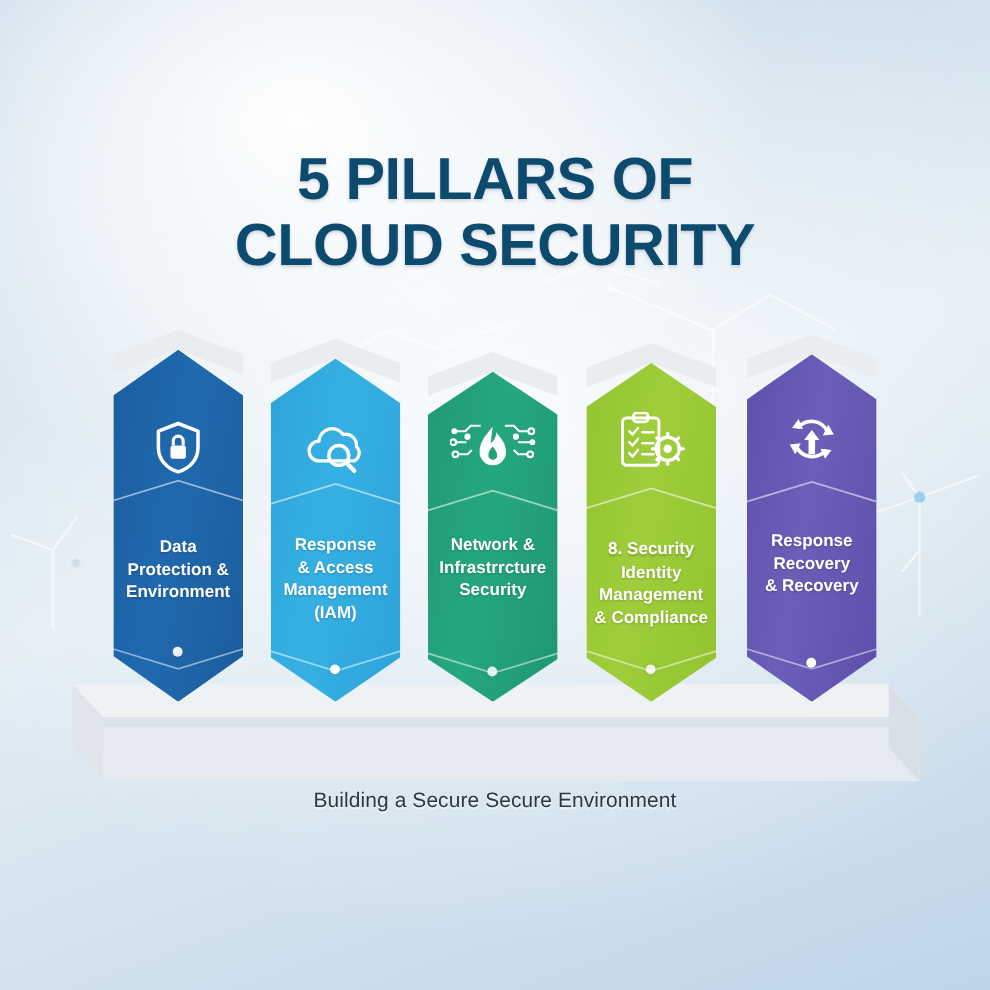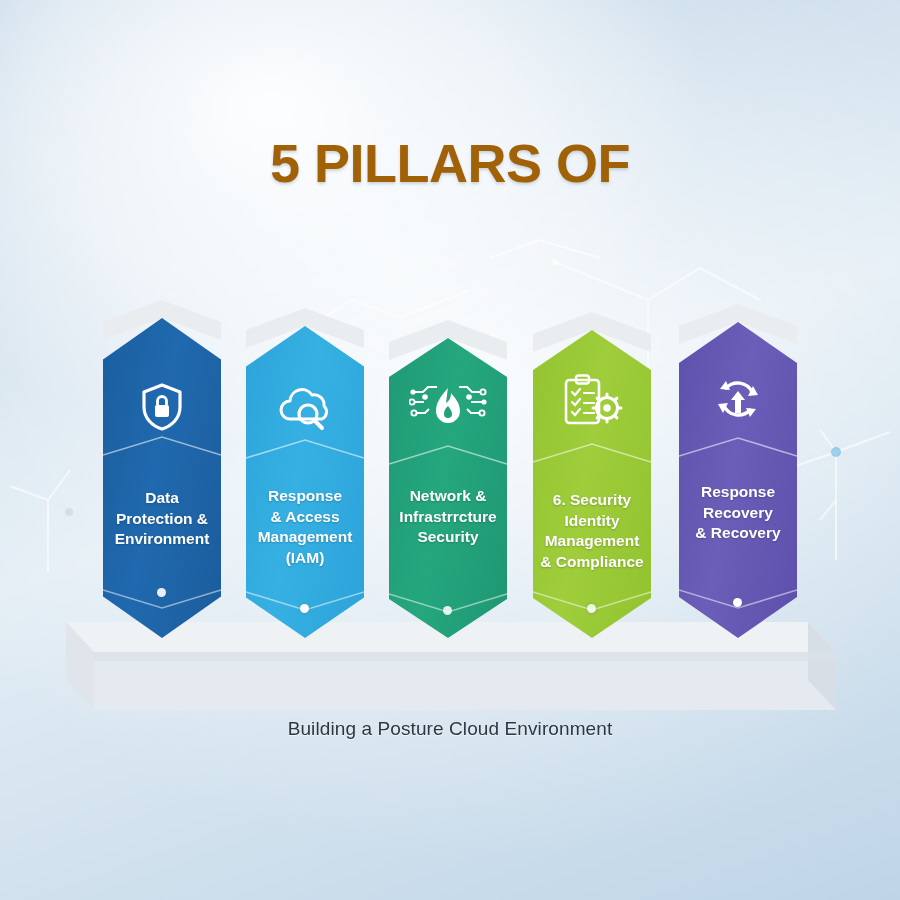--- a/index.html
+++ b/index.html
@@ -19,21 +19,21 @@
       radial-gradient(ellipse 620px 480px at 30% 12%, rgba(255,255,255,0.95) 0%, rgba(255,255,255,0.55) 38%, rgba(255,255,255,0) 70%),
       radial-gradient(ellipse 760px 620px at 52% 42%, rgba(255,255,255,0.80) 0%, rgba(255,255,255,0.25) 48%, rgba(255,255,255,0) 78%),
       linear-gradient(160deg, #bfd4e6 0%, #d3e2ee 26%, #e4eef5 48%, #d2e2ee 72%, #bfd5e7 100%);
   }
   #bgnet { position:absolute; inset:0; }
 
   
   #title {
     position:absolute; left:0; right:0; top:133px;
     text-align:center;
-    color:#a16207;
+    color:#0c4a6e;
     font-weight:bold;
     font-size:54px;
     line-height:60px;
     letter-spacing:-0.5px;
     text-shadow:0 2px 3px rgba(120,140,160,.35);
   }
   #title .l { display:block; }
 
   
   #stage { position:absolute; left:0; top:0; width:900px; height:732px; }
@@ -94,20 +94,21 @@
   </g>
   <g opacity="0.5">
     <circle cx="836" cy="452" r="5" fill="#4aa8e0"></circle>
     <circle cx="69" cy="512" r="4" fill="#9fb6c6" opacity="0.55"></circle>
     <circle cx="555" cy="262" r="3.5" fill="#ffffff"></circle>
   </g>
 </svg>
 
 <div id="title">
   <span class="l">5 PILLARS OF</span>
+  <span class="l">CLOUD SECURITY</span>
 </div>
 
 <div id="stage">
 
   <svg style="position:absolute;left:0;top:560px;width:900px;height:160px;" viewBox="0 0 900 160">
     <polygon points="66,62 808,62 836,92 94,92" fill="#eef2f5"></polygon>
     <polygon points="66,62 94,92 94,150 66,120" fill="#dfe5ea"></polygon>
     <polygon points="94,92 836,92 836,150 94,150" fill="#e4eaef"></polygon>
     <polygon points="808,62 836,92 836,150 808,120" fill="#d7dee5"></polygon>
     <polygon points="94,92 836,92 836,101 94,101" fill="#d9e1e8" opacity="0.8"></polygon>
@@ -249,21 +250,21 @@
               <line x1="10.5" y1="0" x2="14" y2="0"></line>
             <line x1="-9.9" y1="-9.9" x2="-7.4" y2="-7.4"></line>
               <line x1="7.4" y1="7.4" x2="9.9" y2="9.9"></line>
             <line x1="9.9" y1="-9.9" x2="7.4" y2="-7.4"></line>
               <line x1="-7.4" y1="7.4" x2="-9.9" y2="9.9"></line>
           </g>
         </g>
       </svg>
     </div>
     <div class="label" style="top:178px;">
-      <span>6. Security</span><br>
+      <span>8. Security</span><br>
       <span>Identity</span><br>
       <span>Management</span><br>
       <span>&amp; Compliance</span>
     </div>
     <div class="node" style="left:54px; top:292px; opacity:.85;"></div>
   </div>
 
   <div class="pillar" style="left:679px; top:304px;">
     <svg class="cap" viewBox="0 0 118 58">
       <polygon points="0,22 59,0 118,22 118,40 59,18 0,40" fill="#e9edf0"></polygon>
@@ -293,13 +294,13 @@
     <div class="label" style="top:178px;">
       <span>Response</span><br>
       <span>Recovery</span><br>
       <span>&amp; Recovery</span>
     </div>
     <div class="node" style="left:54px; top:294px;"></div>
   </div>
 
 </div>
 
-<div id="caption">Building a Posture Cloud Environment</div>
+<div id="caption">Building a Secure Secure Environment</div>
 
 </body></html>

